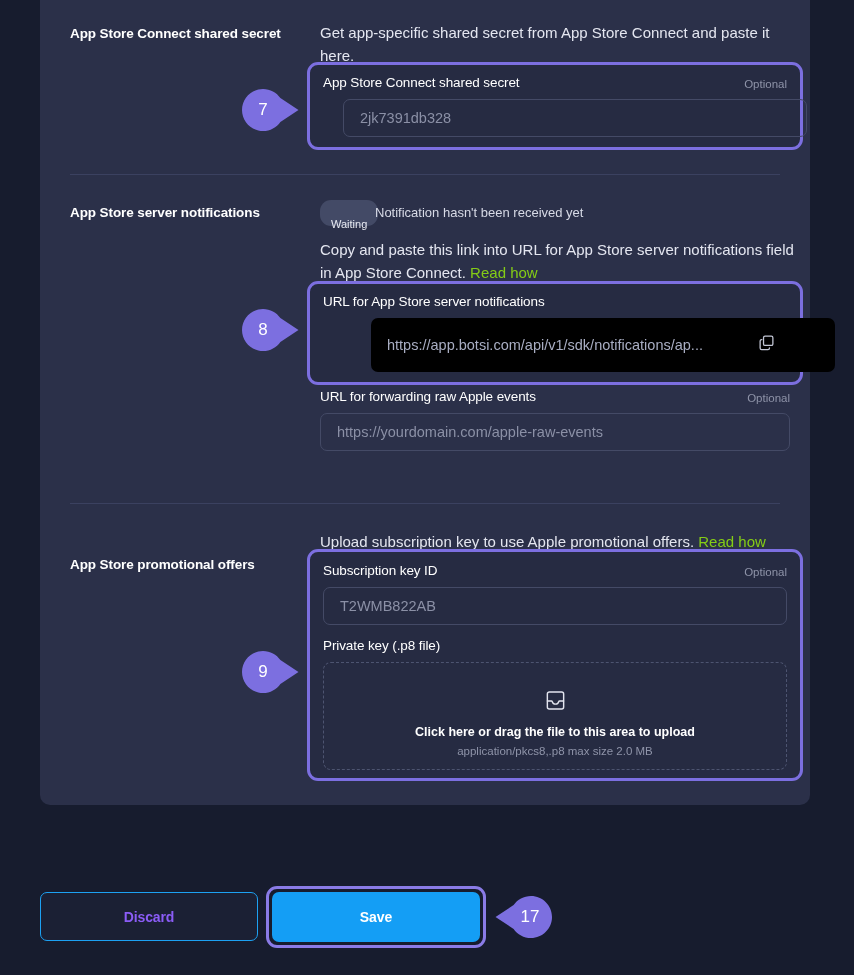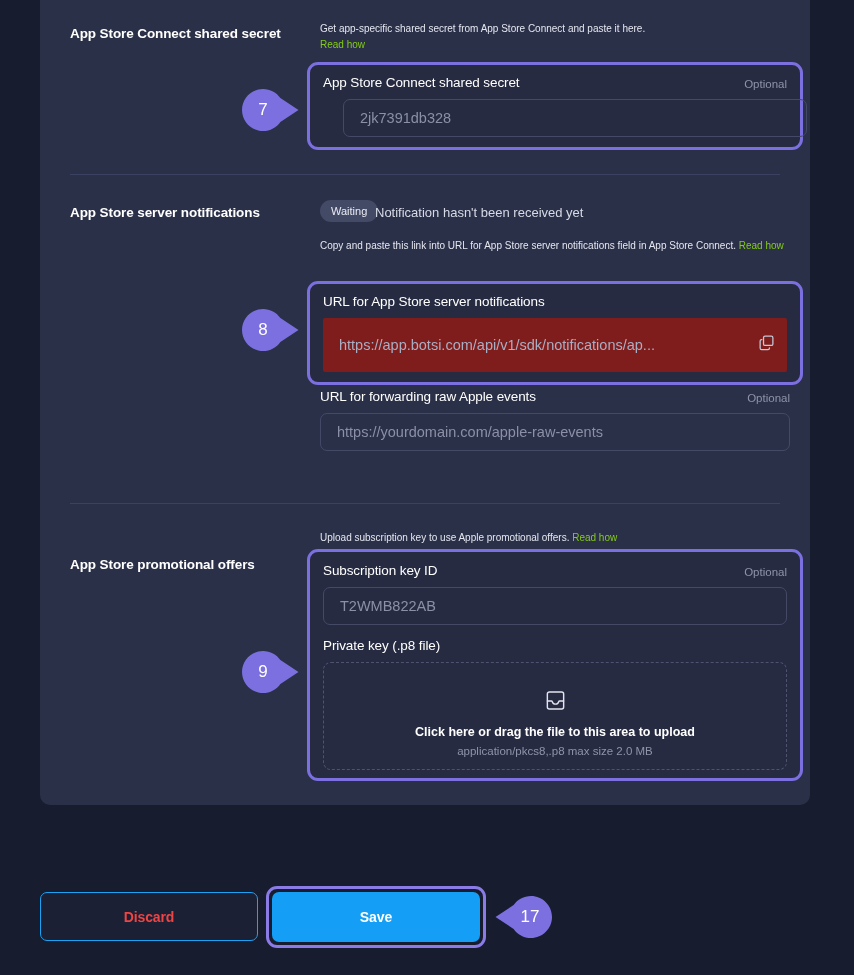--- a/index.html
+++ b/index.html
@@ -51,21 +51,21 @@
     width: 240px;
     font-size: 13.5px;
     font-weight: bold;
     color: #ffffff;
     letter-spacing: -0.1px;
     line-height: 1.3;
   }
 
   .desc {
     position: absolute;
-    font-size: 10px;
+    font-size: 15px;
     color: #e4e6f0;
     line-height: 1.55;
   }
 
   .link {
     color: #84cc16;
     font-weight: normal;
     text-decoration: none;
     cursor: pointer;
   }
@@ -101,40 +101,41 @@
     font-size: 14.5px;
     font-family: "Liberation Sans", sans-serif;
     padding: 0 16px;
     outline: none;
     width: 100%;
   }
   .input::placeholder { color: #8b90a6; opacity: 1; }
 
   .input-filled {
     border: none;
-    background: #7f1d1d;
-    border-radius: 2px;
+    background: #000000;
+    border-radius: 7px;
+    margin-left: 48px;
   }
   .input-filled::placeholder { color: #a9aec3; opacity: 1; }
 
   .copy-icon {
     position: absolute;
     cursor: pointer;
   }
 
   
   .pill {
     position: absolute;
     background: #434a66;
     border-radius: 11px;
     color: #e9ebf3;
     font-size: 11px;
     line-height: 22px;
     height: 22px;
-    padding: 0 11px;
+    padding: 13px 11px;
     text-align: center;
   }
   .pill-note {
     position: absolute;
     font-size: 13px;
     color: #d7dae6;
   }
 
   
   .dropzone {
@@ -166,21 +167,21 @@
     font-weight: bold;
     display: flex;
     align-items: center;
     justify-content: center;
     cursor: pointer;
     letter-spacing: -0.1px;
   }
   .btn-discard {
     background: #1b2034;
     border: 1px solid #1da1f2;
-    color: #ef4444;
+    color: #8b5cf6;
   }
   .btn-save {
     background: #149ef5;
     border: none;
     color: #ffffff;
   }
   .save-wrap {
     position: absolute;
     border: 3px solid #8a7be6;
     border-radius: 11px;

